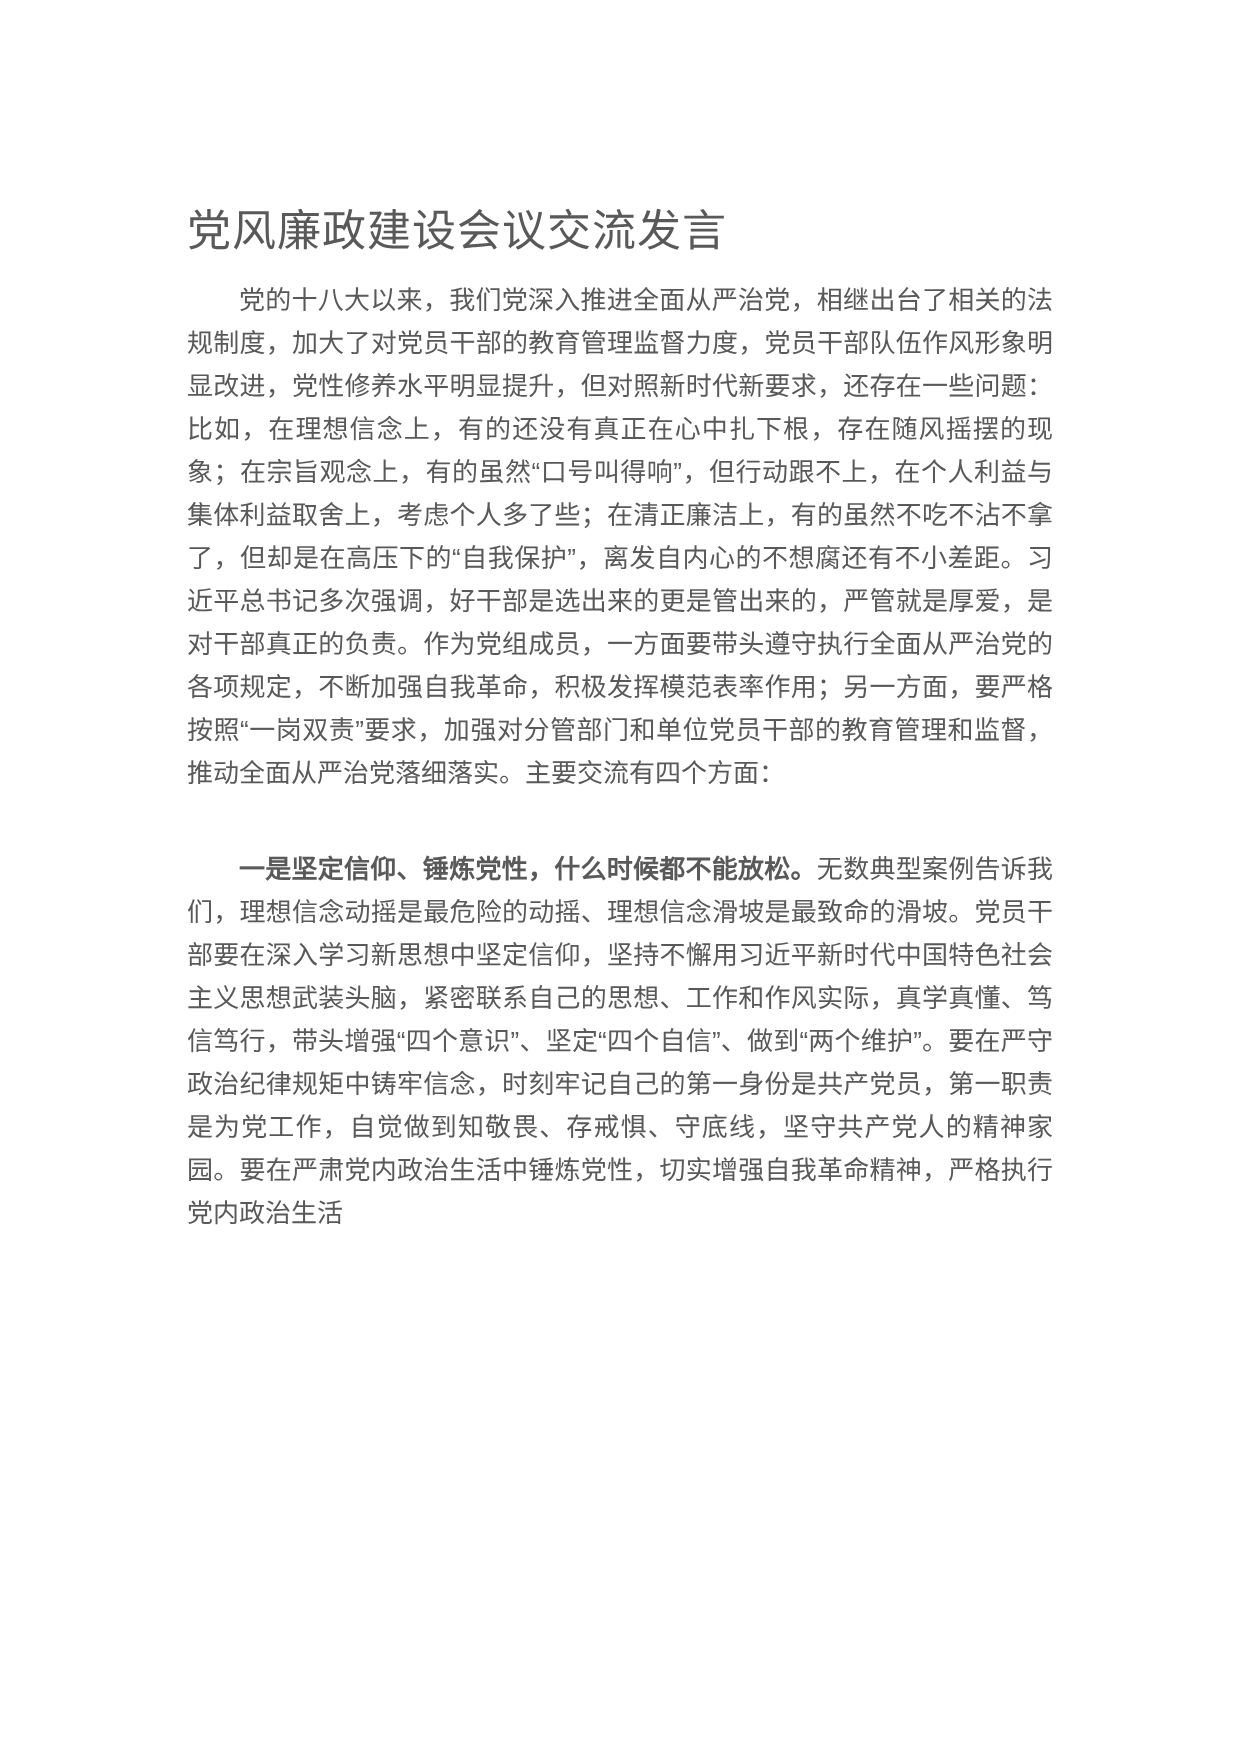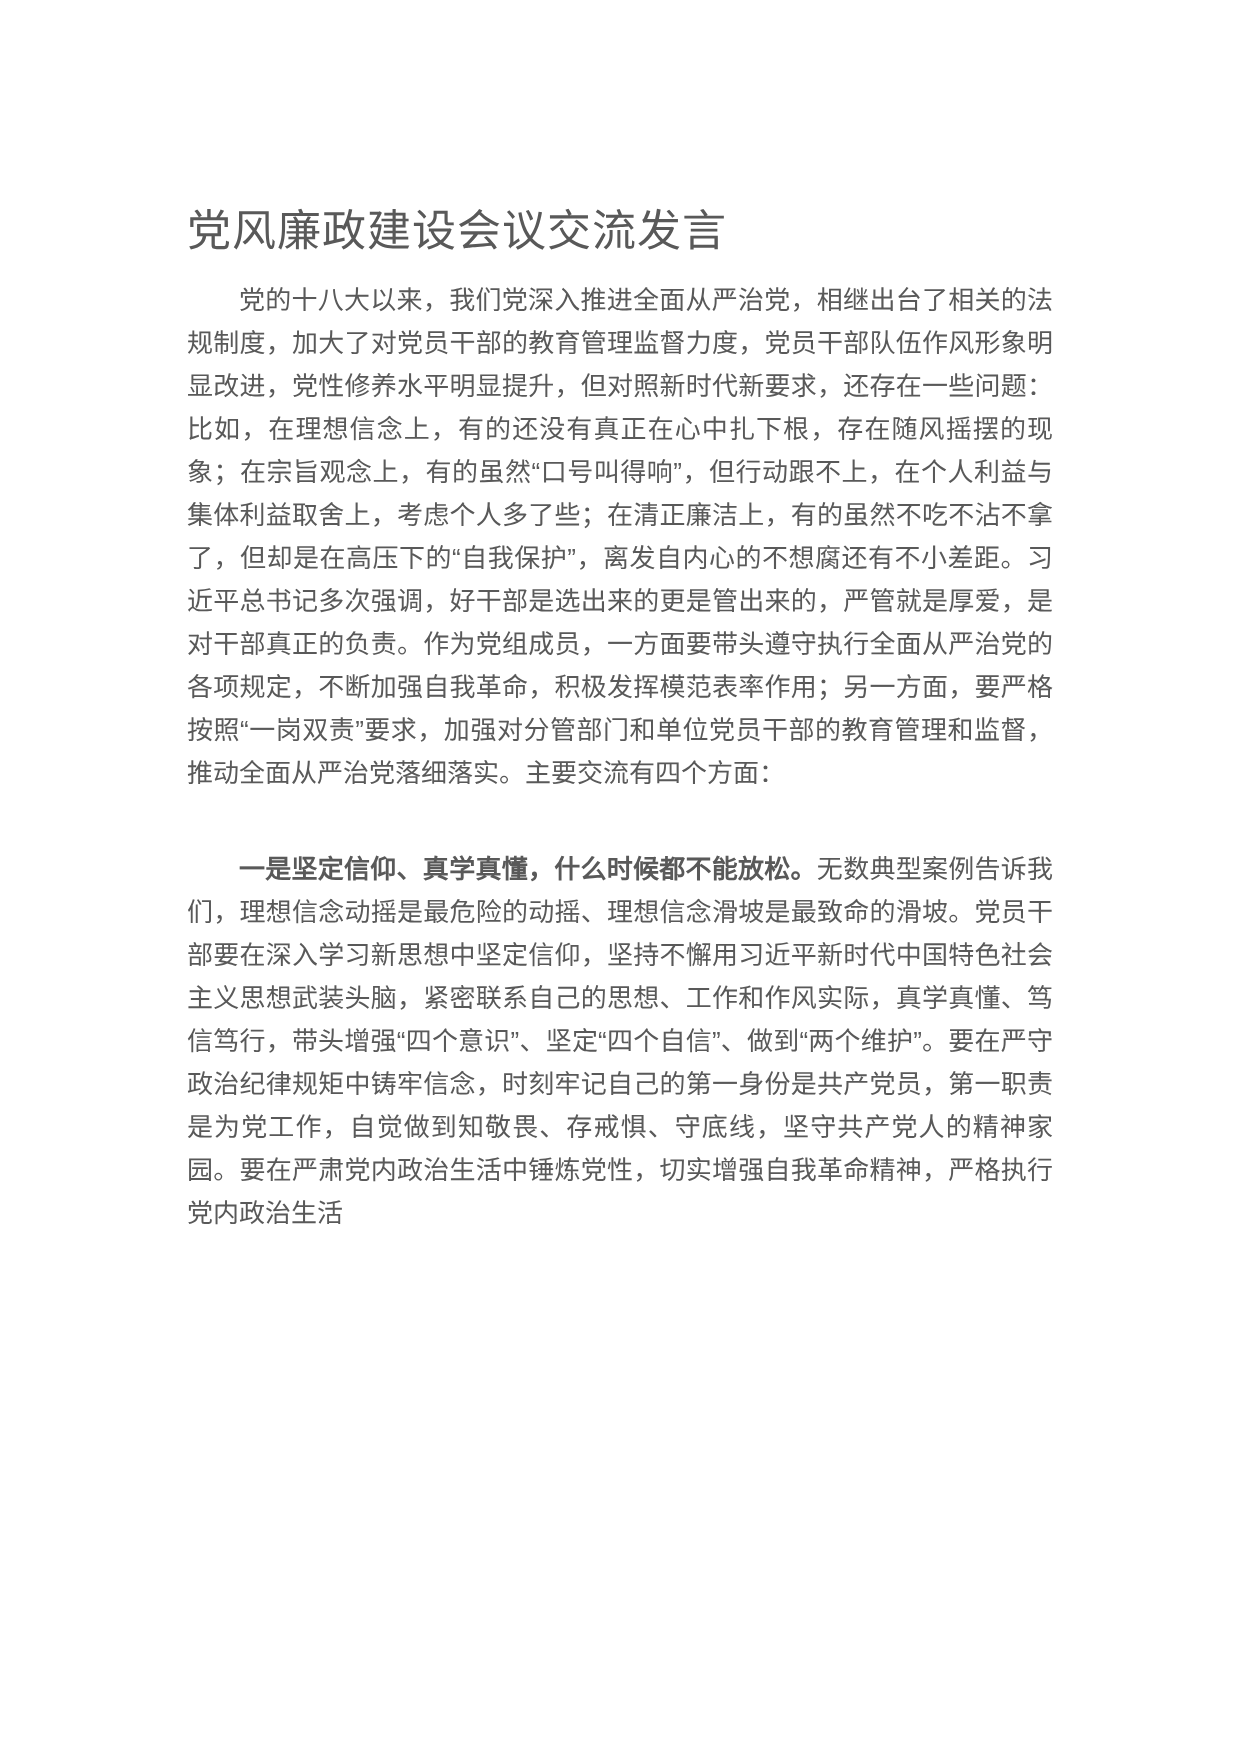--- a/index.html
+++ b/index.html
@@ -43,15 +43,15 @@
 </style>
 </head>
 <body>
 
 <div class="page">
   <div class="content">
     <h1 class="doc-title">党风廉政建设会议交流发言</h1>
 
     <p class="para"><span class="lead"></span><span>党的十八大以来，我们党深入推进全面从严治党，相继出台了相关的法规制度，加大了对党员干部的教育管理监督力度，党员干部队伍作风形象明显改进，党性修养水平明显提升，但对照新时代新要求，还存在一些问题：比如，在理想信念上，有的还没有真正在心中扎下根，存在随风摇摆的现象；在宗旨观念上，有的虽然“口号叫得响”，但行动跟不上，在个人利益与集体利益取舍上，考虑个人多了些；在清正廉洁上，有的虽然不吃不沾不拿了，但却是在高压下的“自我保护”，离发自内心的不想腐还有不小差距。习近平总书记多次强调，好干部是选出来的更是管出来的，严管就是厚爱，是对干部真正的负责。作为党组成员，一方面要带头遵守执行全面从严治党的各项规定，不断加强自我革命，积极发挥模范表率作用；另一方面，要严格按照“一岗双责”要求，加强对分管部门和单位党员干部的教育管理和监督，推动全面从严治党落细落实。主要交流有四个方面：</span></p>
 
-    <p class="para"><span class="lead">一是坚定信仰、真学真懂，什么时候都不能放松。</span><span>无数典型案例告诉我们，理想信念动摇是最危险的动摇、理想信念滑坡是最致命的滑坡。党员干部要在深入学习新思想中坚定信仰，坚持不懈用习近平新时代中国特色社会主义思想武装头脑，紧密联系自己的思想、工作和作风实际，真学真懂、笃信笃行，带头增强“四个意识”、坚定“四个自信”、做到“两个维护”。要在严守政治纪律规矩中铸牢信念，时刻牢记自己的第一身份是共产党员，第一职责是为党工作，自觉做到知敬畏、存戒惧、守底线，坚守共产党人的精神家园。要在严肃党内政治生活中锤炼党性，切实增强自我革命精神，严格执行党内政治生活</span></p>
+    <p class="para"><span class="lead">一是坚定信仰、锤炼党性，什么时候都不能放松。</span><span>无数典型案例告诉我们，理想信念动摇是最危险的动摇、理想信念滑坡是最致命的滑坡。党员干部要在深入学习新思想中坚定信仰，坚持不懈用习近平新时代中国特色社会主义思想武装头脑，紧密联系自己的思想、工作和作风实际，真学真懂、笃信笃行，带头增强“四个意识”、坚定“四个自信”、做到“两个维护”。要在严守政治纪律规矩中铸牢信念，时刻牢记自己的第一身份是共产党员，第一职责是为党工作，自觉做到知敬畏、存戒惧、守底线，坚守共产党人的精神家园。要在严肃党内政治生活中锤炼党性，切实增强自我革命精神，严格执行党内政治生活</span></p>
   </div>
 </div>
 
 </body></html>

